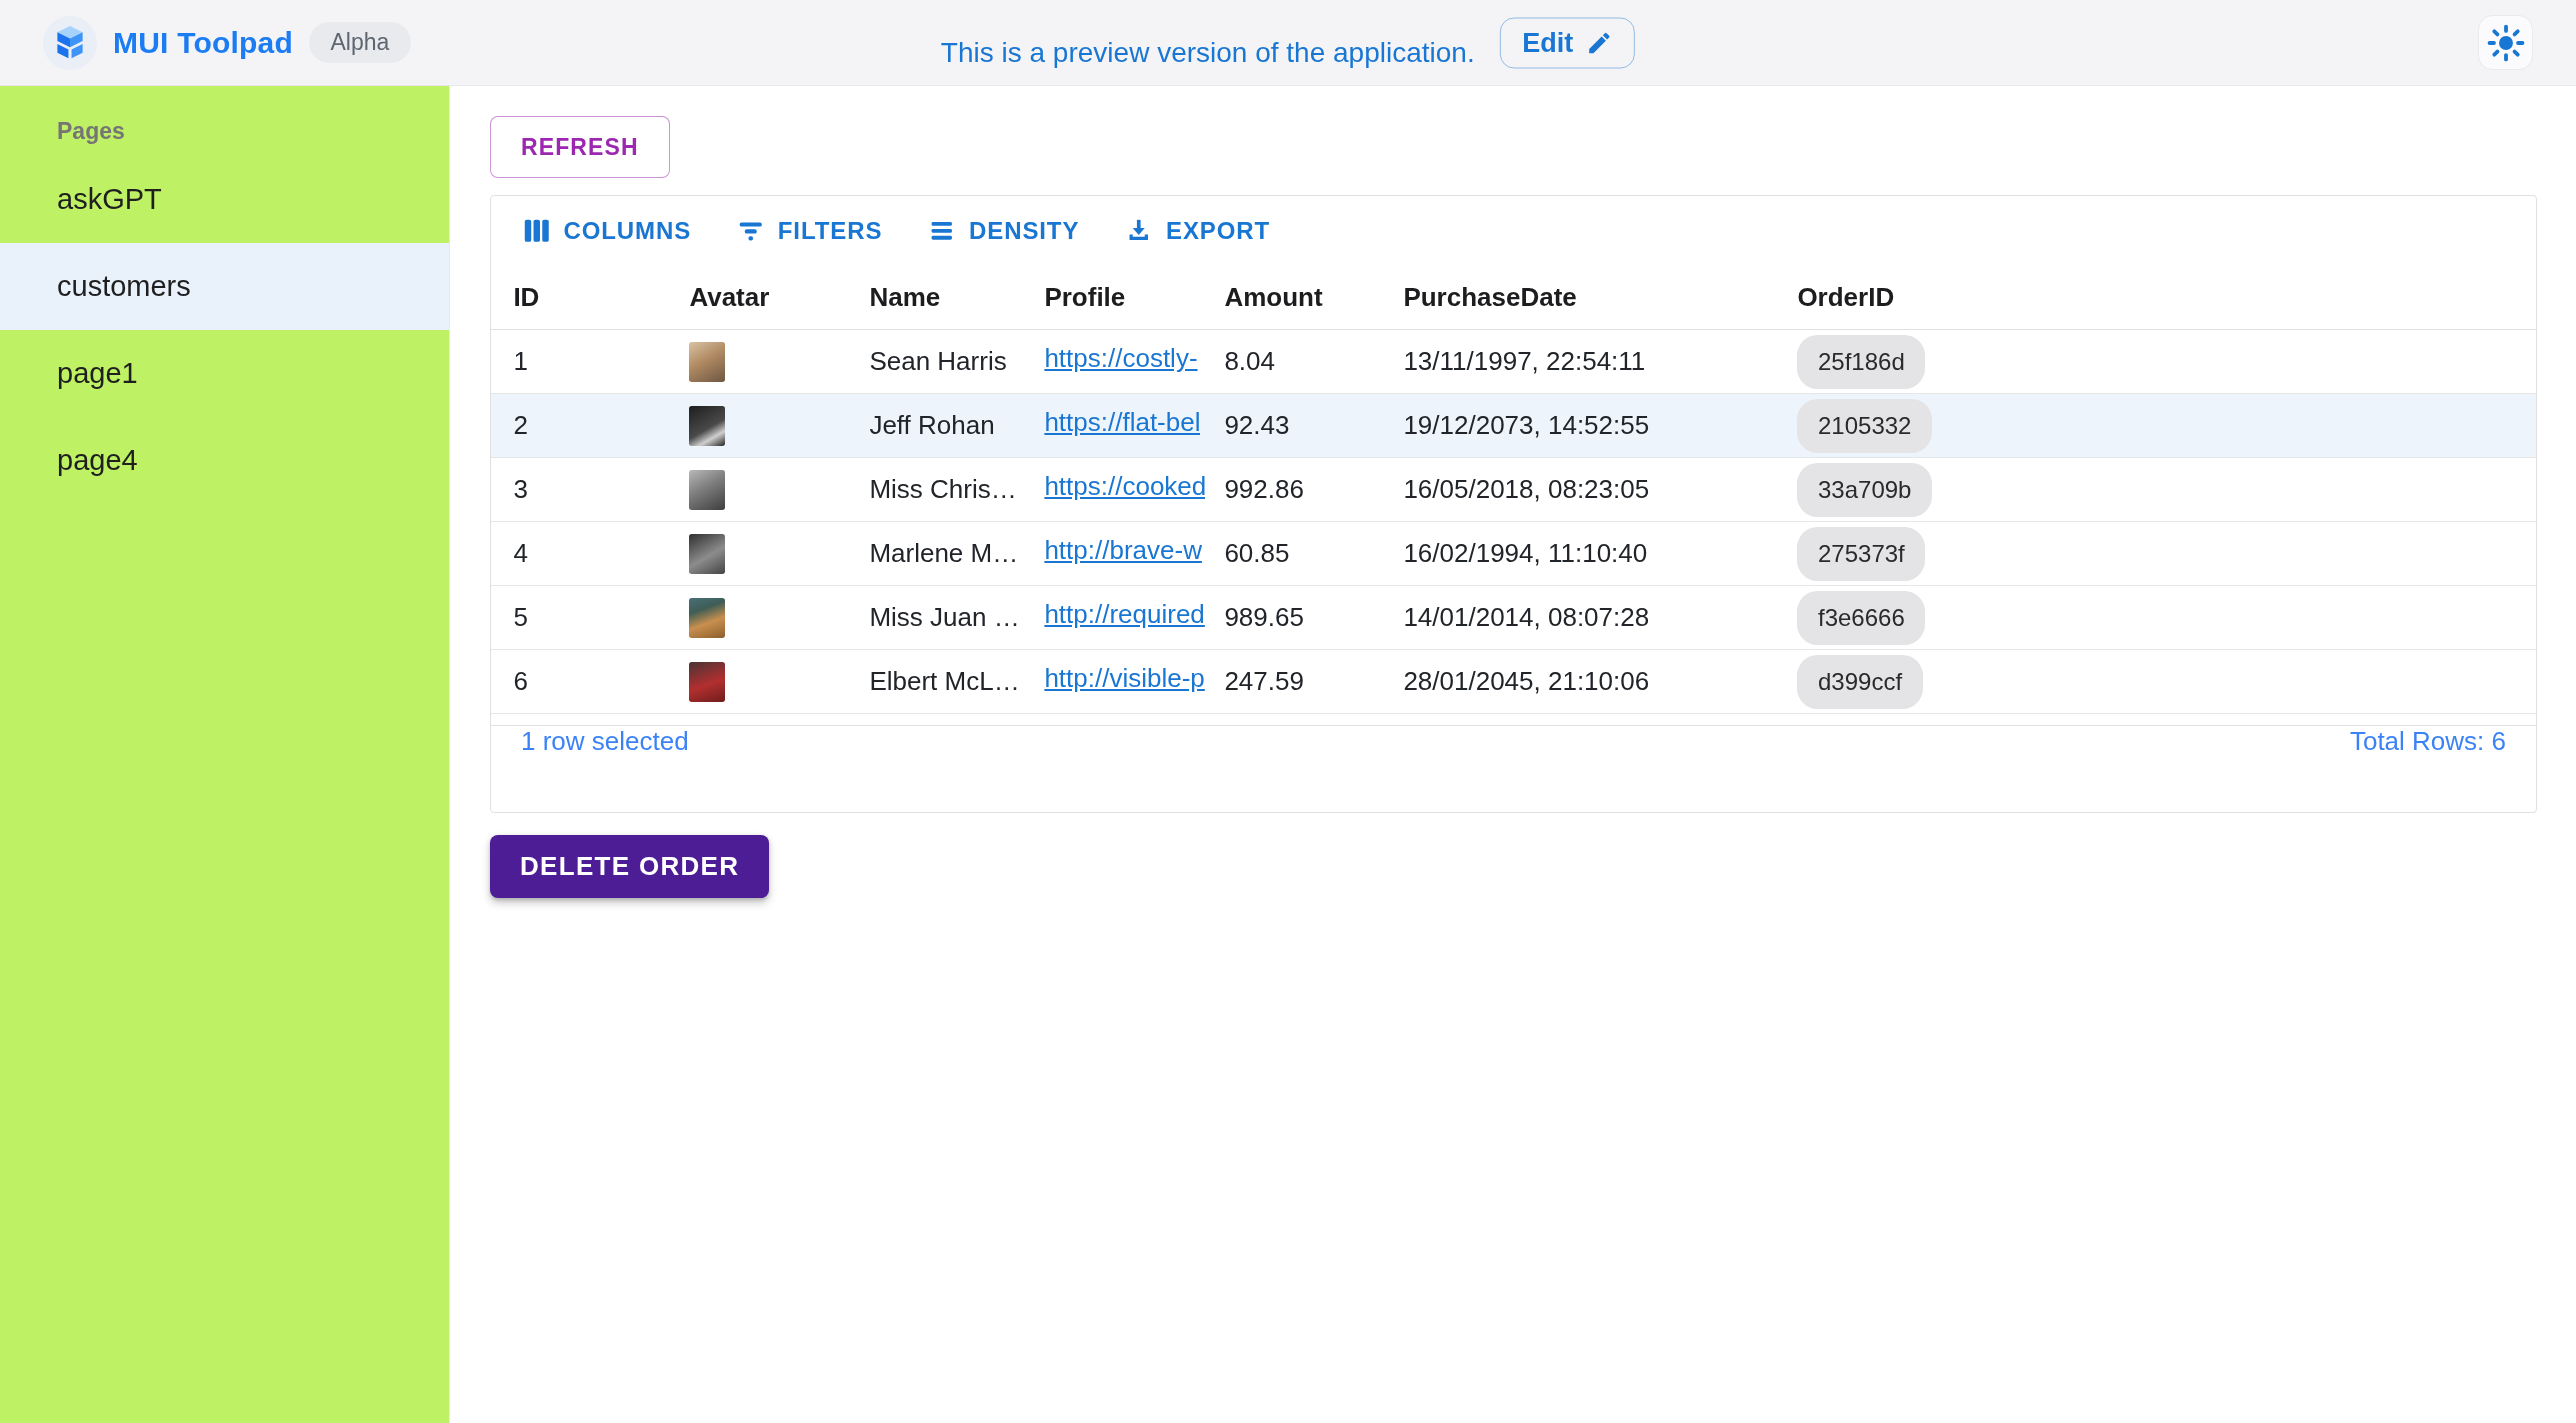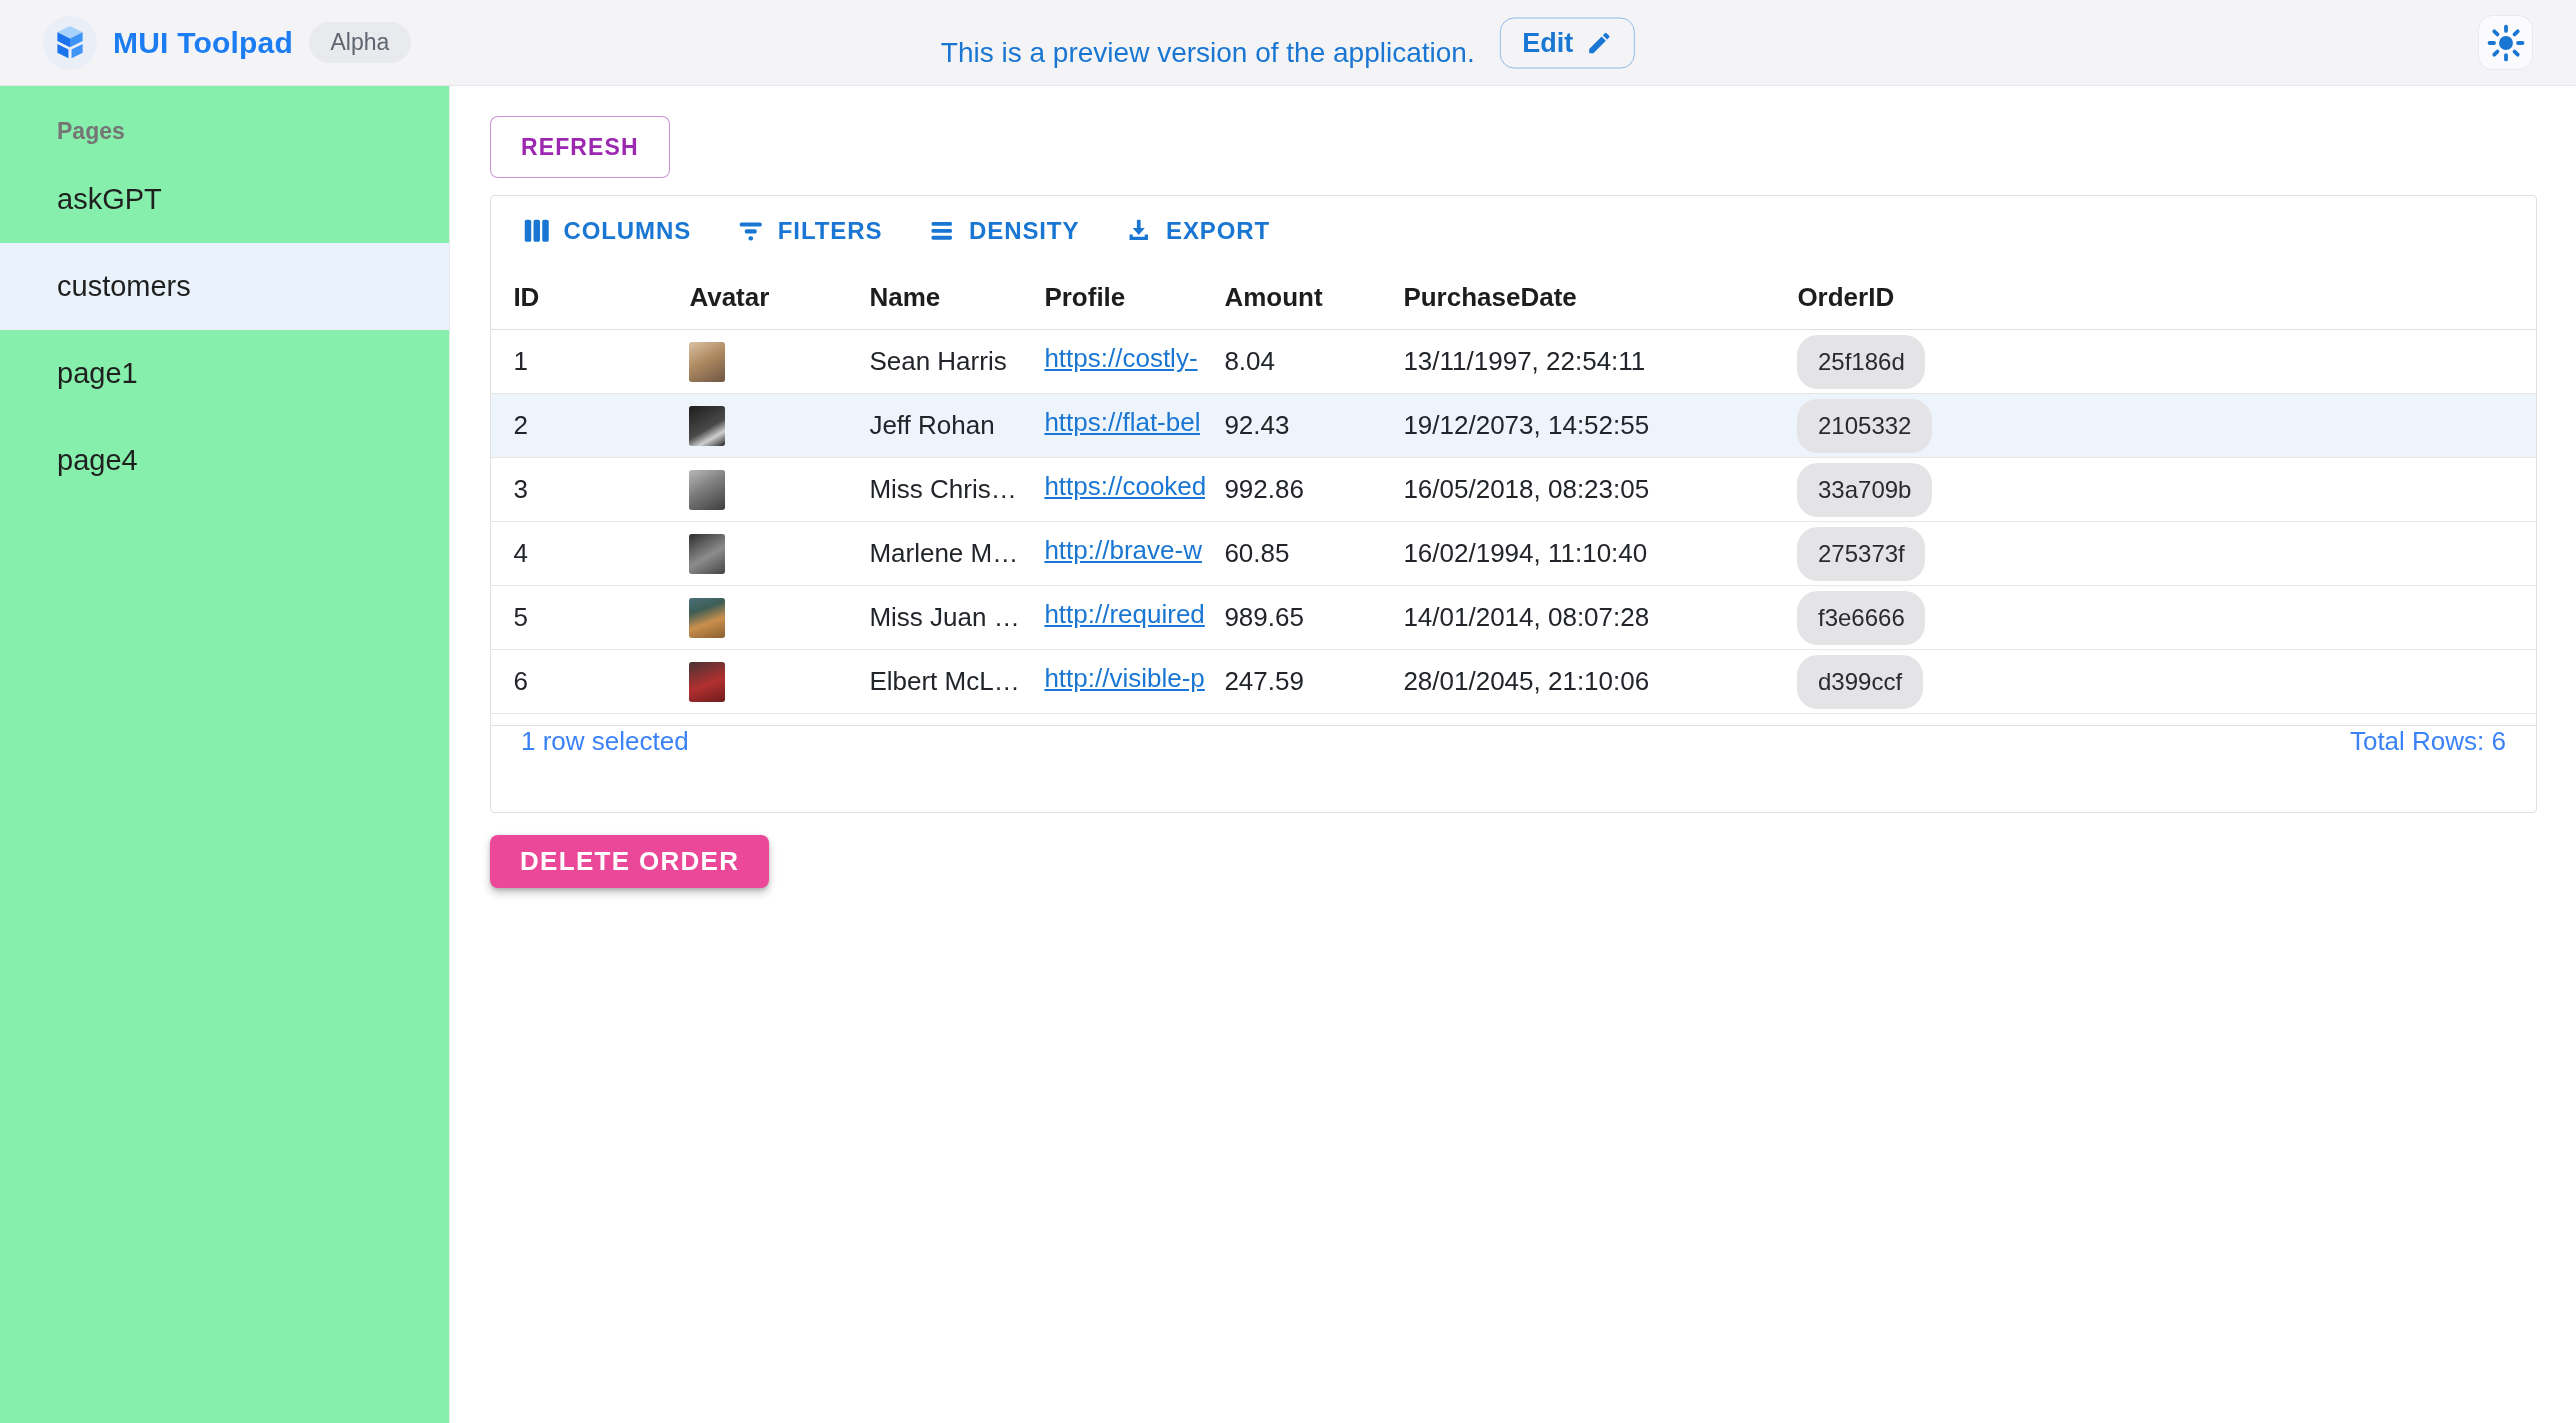--- a/index.html
+++ b/index.html
@@ -19,33 +19,33 @@
                  display:flex;align-items:flex-end;gap:25px;}
   .preview-text{color:#1976d2;font-size:28px;}
   .edit-btn{display:flex;align-items:center;gap:12.5px;background:transparent;cursor:pointer;
             border:1.8px solid rgba(25,118,210,.45);border-radius:14.3px;padding:9px 21.5px;
             color:#1976d2;font-size:27px;font-weight:700;font-family:inherit;}
   .theme-btn{margin-left:auto;width:55px;height:55px;border-radius:14.3px;cursor:pointer;
              border:1.8px solid #e9e9ee;background:#fbfbfd;display:flex;align-items:center;justify-content:center;}
 
   
   .body-row{display:flex;height:1338px;}
-  .sidebar{width:450px;box-sizing:border-box;border-right:1.8px solid #e9e9ec;background:#86efac;flex-shrink:0;}
+  .sidebar{width:450px;box-sizing:border-box;border-right:1.8px solid #e9e9ec;background:#bef264;flex-shrink:0;}
   .sidebar-heading{color:#757575;font-size:23px;font-weight:700;padding:32px 0 10.7px 57px;}
   .side-item{height:87px;display:flex;align-items:center;padding-left:57px;font-size:29px;
              color:#1f1f1f;cursor:pointer;}
   .side-item.selected{background:#e9f1fa;}
   .content{flex:1;padding:30px 0 0 40px;box-sizing:border-box;}
 
   
   .refresh-btn{border:1.8px solid rgba(156,39,176,.5);color:#9c27b0;background:#fff;cursor:pointer;
                border-radius:8px;padding:0 30px;height:62px;font-size:23px;font-weight:700;
                letter-spacing:1.1px;font-family:inherit;}
-  .delete-btn{margin-top:22.4px;background:#ec4899;color:#fff;border:none;cursor:pointer;
-              border-radius:8px;height:53px;padding:0 30px;font-size:26px;font-weight:700;
+  .delete-btn{margin-top:22.4px;background:#4c1d95;color:#fff;border:none;cursor:pointer;
+              border-radius:8px;height:63px;padding:0 30px;font-size:26px;font-weight:700;
               letter-spacing:1.3px;font-family:inherit;
               box-shadow:0 4.5px 8px rgba(0,0,0,.22),0 1.8px 3.6px rgba(0,0,0,.14);}
 
   
   .grid-panel{margin-top:17px;width:2045px;border:1.8px solid #e0e0e0;border-radius:4px;
               overflow:hidden;background:#fff;}
   .grid-toolbar{height:70px;display:flex;align-items:center;gap:19.7px;padding-left:18px;}
   .tb-btn{display:flex;align-items:center;gap:12.5px;border:none;background:transparent;cursor:pointer;
           color:#1976d2;font-size:24px;font-weight:700;letter-spacing:0.9px;
           padding:9px 12.5px;border-radius:5.4px;font-family:inherit;}

